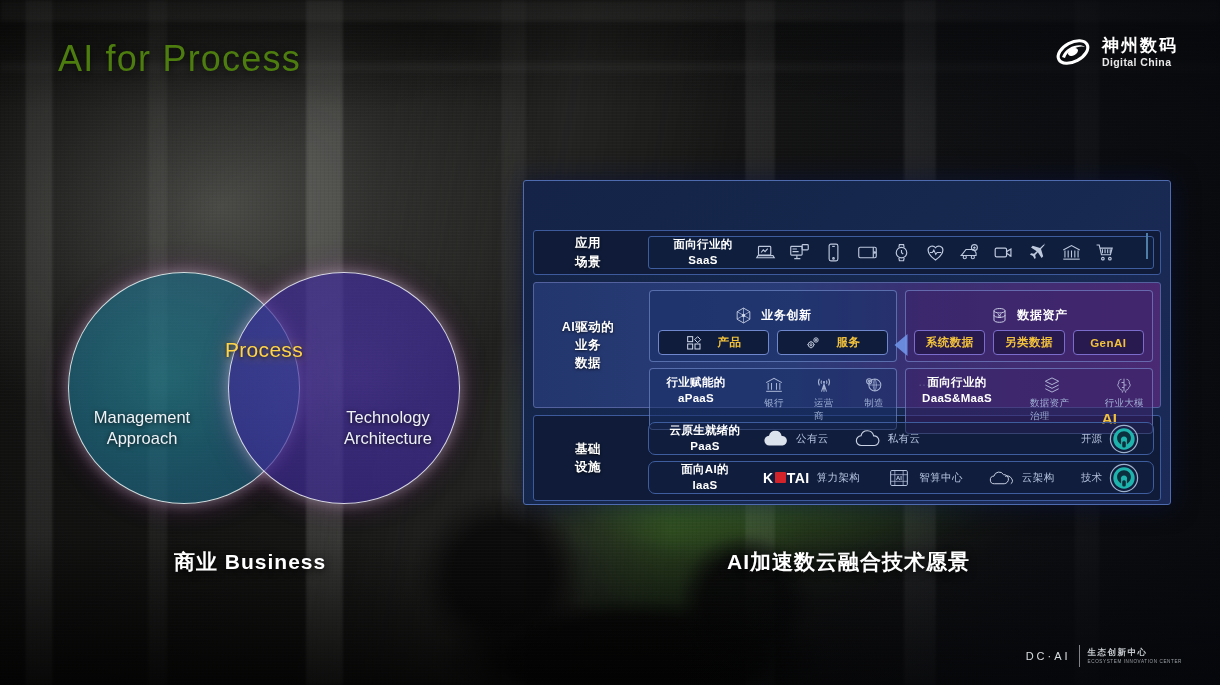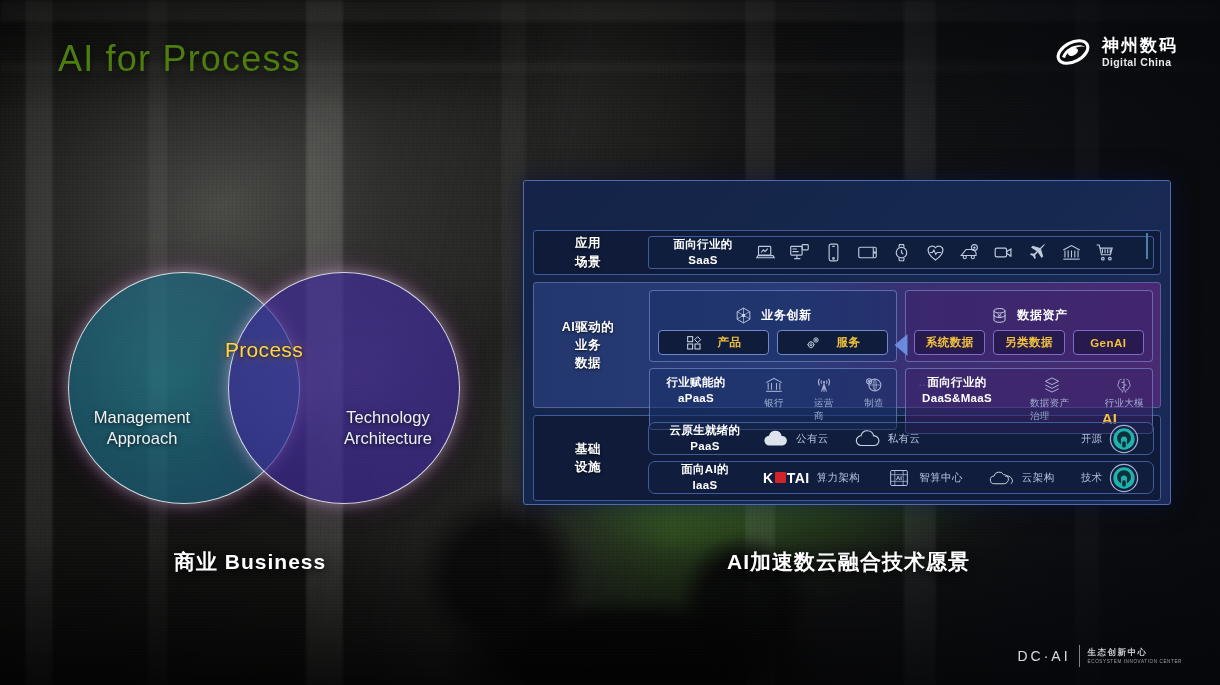--- a/index.html
+++ b/index.html
@@ -206,21 +206,21 @@
   .kuntai { display: flex; align-items: center; gap: 1px; }
   .kuntai .k-txt { color: #fff; font-size: 14px; font-weight: 700; letter-spacing: .5px; }
   .kuntai .k-box { width: 11px; height: 11px; background: #d2232a; border-radius: 1px; }
   #infra-link {
     position: absolute; right: 22.5px; top: 52px; width: 2px; height: 26px;
     background: #4e7fa8; z-index: 2;
   }
 
   
   #footer-mark { position: absolute; right: 38px; bottom: 18px; display: flex; align-items: center; gap: 8px; opacity: .92; }
-  #footer-mark .dc-ai { color: #e9ecef; font-size: 14px; letter-spacing: 3px; font-weight: 400; }
+  #footer-mark .dc-ai { color: #e9ecef; font-size: 11px; letter-spacing: 3px; font-weight: 400; }
   #footer-mark .divider { width: 1px; height: 22px; background: #8b8f95; }
   #footer-mark .fm-text { line-height: 1.1; }
   #footer-mark .fm-cn { display: block; color: #d6dade; font-size: 8.5px; letter-spacing: 1.5px; font-weight: 700; }
   #footer-mark .fm-en { display: block; color: #a8adb3; font-size: 4.6px; letter-spacing: .6px; margin-top: 2px; }
 </style>
 </head>
 <body>
 
 <div id="slide">
 

